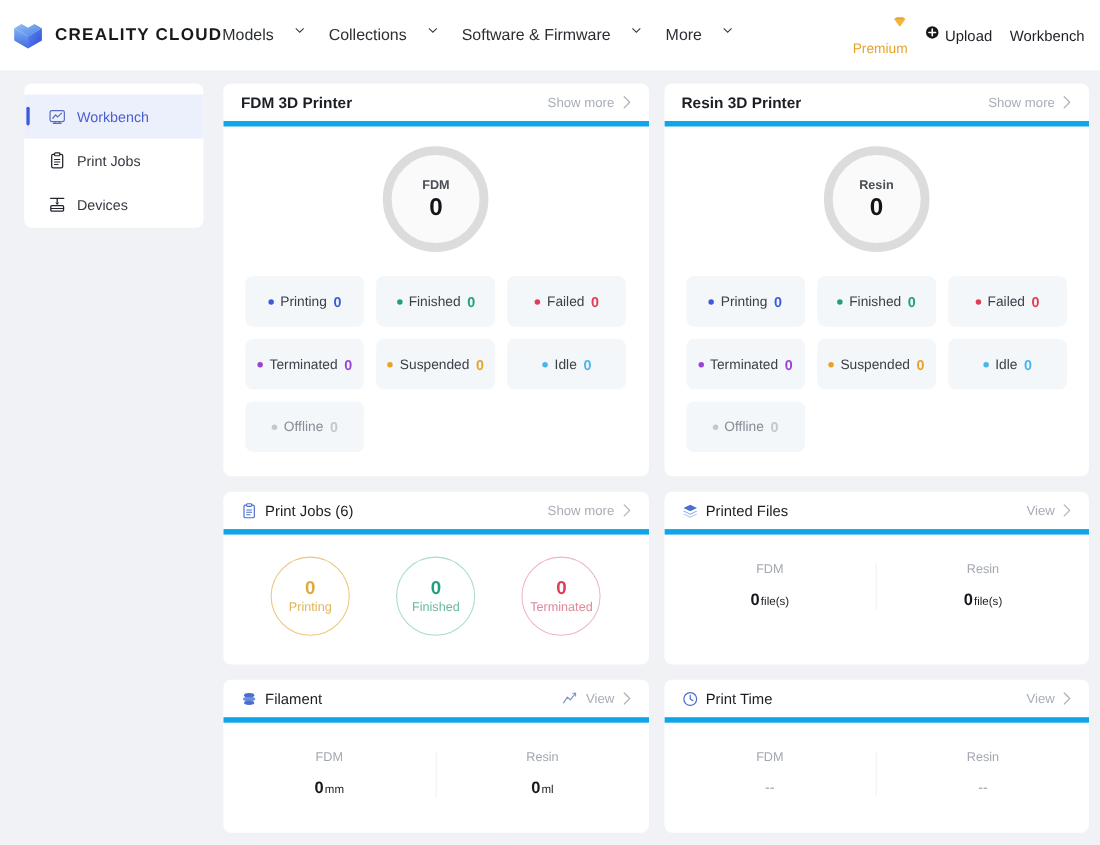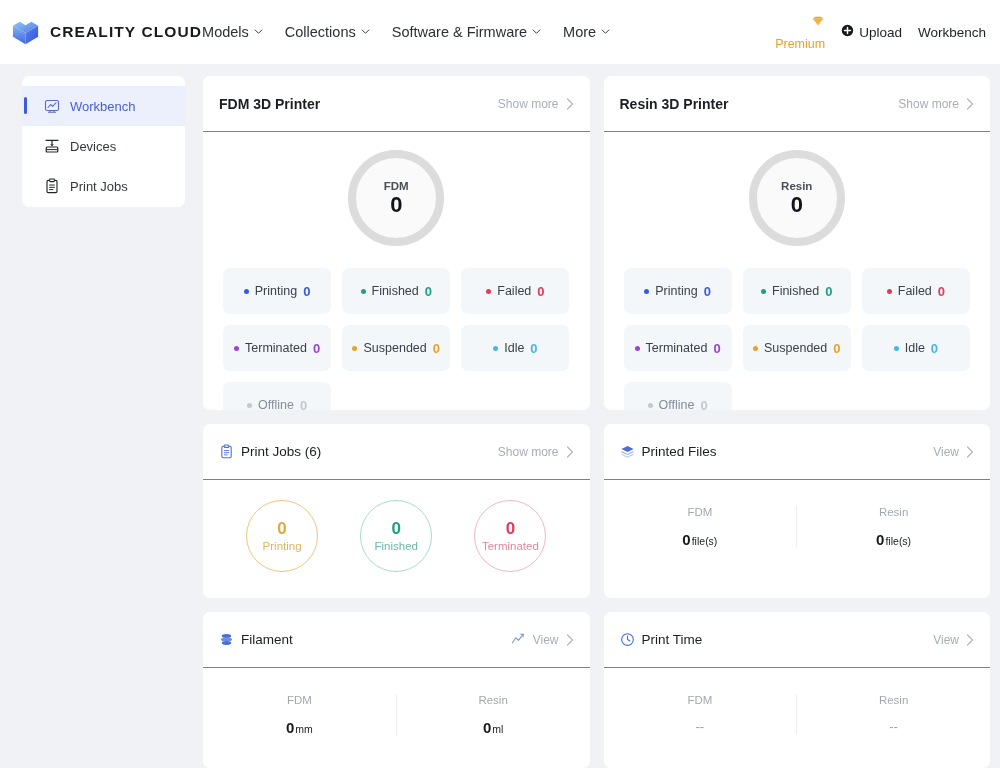--- a/index.html
+++ b/index.html
@@ -17,21 +17,21 @@
     padding: 0 14px 0 10px; position: relative; z-index: 5;
   }
   .brand { display: flex; align-items: center; gap: 9px; flex: none; }
   .logo-cube { width: 31px; height: 31px; flex: none; }
   .brand-name {
     font-size: 15.5px; font-weight: bold; letter-spacing: 1.1px;
     color: #17191c; white-space: nowrap;
   }
   .nav { display: flex; align-items: center; gap: 22px; }
   .nav-item {
-    display: flex; align-items: center; gap: 5px; font-size: 14.5px;
+    display: flex; align-items: flex-start; gap: 19px; font-size: 14.5px;
     color: #2b2f33; cursor: pointer; white-space: nowrap;
   }
   .caret { width: 9px; height: 9px; position: relative; top: -1px; }
   .caret svg { display: block; }
   .header-right {
     margin-left: auto; display: flex; align-items: center; gap: 16px;
   }
   .search-box {
     width: 122px; height: 27px; border: 1px solid #e2e4e8; border-radius: 14px;
     display: flex; align-items: center; padding: 0 8px 0 12px; background: #fff;
@@ -67,22 +67,22 @@
     width: 3px; height: 17px; background: #3b5bdb; border-radius: 2px;
   }
   .side-ico { width: 16px; height: 16px; flex: none; display: block; }
 
   .main { flex: 1; display: grid; grid-template-columns: 1fr 1fr; gap: 14px;
           align-content: start; min-width: 0; }
 
   
   .card { background: #fff; border-radius: 7px; overflow: hidden; }
   .card-head {
-    height: 56px; display: flex; align-items: center; padding: 0 16px;
-    border-bottom: 1px solid #0ea5e9;
+    height: 39px; display: flex; align-items: center; padding: 0 16px;
+    border-bottom: 5px solid #0ea5e9;
   }
   .card-title {
     font-size: 14px; font-weight: bold; color: #1b1e23;
     display: flex; align-items: center; gap: 7px;
   }
   .card-title.small { font-size: 13.5px; font-weight: normal; color: #1b1e23; }
   .head-ico { width: 15px; height: 15px; display: block; flex: none; }
   .card-link {
     margin-left: auto; display: flex; align-items: center; gap: 7px;
     font-size: 12px; color: #a8adb6; cursor: pointer;
@@ -233,38 +233,38 @@
             <rect x="1.5" y="2.5" width="13" height="10" rx="1.6" fill="none" stroke="#5a6bc4" stroke-width="1.1"></rect>
             <path d="M4 9.5 L6.5 6.5 L8.5 8.3 L12 4.8" fill="none" stroke="#5a6bc4" stroke-width="1.1" stroke-linecap="round" stroke-linejoin="round"></path>
             <path d="M6 12.5 V14.2 M10 12.5 V14.2 M4.5 14.2 H11.5" stroke="#5a6bc4" stroke-width="1.1" stroke-linecap="round"></path>
           </svg>
         </span>
         <span>Workbench</span>
       </div>
       <div class="side-item">
         <span class="side-ico">
           <svg viewBox="0 0 16 16" width="16" height="16">
+            <rect x="3" y="2.4" width="10" height="12.2" rx="1.3" fill="none" stroke="#22262c" stroke-width="1.15"></rect>
+            <rect x="5.6" y="1" width="4.8" height="2.6" rx="0.8" fill="#fff" stroke="#22262c" stroke-width="1.1"></rect>
+            <path d="M5.6 7 H10.4 M5.6 9.3 H10.4 M5.6 11.6 H8.8" stroke="#22262c" stroke-width="1" stroke-linecap="round"></path>
+          </svg>
+        </span>
+        <span>Print Jobs</span>
+      </div>
+      <div class="side-item">
+        <span class="side-ico">
+          <svg viewBox="0 0 16 16" width="16" height="16">
             <path d="M2 2.3 H14" stroke="#22262c" stroke-width="1.2" stroke-linecap="round"></path>
             <path d="M8 2.3 V6.2" stroke="#22262c" stroke-width="1.2"></path>
             <path d="M6.2 6.2 H9.8 L8 8.4 Z" fill="#22262c"></path>
             <rect x="2.2" y="9" width="11.6" height="5" rx="1" fill="none" stroke="#22262c" stroke-width="1.2"></rect>
             <path d="M2.2 11.6 H13.8" stroke="#22262c" stroke-width="1"></path>
           </svg>
         </span>
         <span>Devices</span>
-      </div>
-      <div class="side-item">
-        <span class="side-ico">
-          <svg viewBox="0 0 16 16" width="16" height="16">
-            <rect x="3" y="2.4" width="10" height="12.2" rx="1.3" fill="none" stroke="#22262c" stroke-width="1.15"></rect>
-            <rect x="5.6" y="1" width="4.8" height="2.6" rx="0.8" fill="#fff" stroke="#22262c" stroke-width="1.1"></rect>
-            <path d="M5.6 7 H10.4 M5.6 9.3 H10.4 M5.6 11.6 H8.8" stroke="#22262c" stroke-width="1" stroke-linecap="round"></path>
-          </svg>
-        </span>
-        <span>Print Jobs</span>
       </div>
     </div>
 
     <div class="main">
 
       <div class="card">
         <div class="card-head">
           <div class="card-title">FDM 3D Printer</div>
           <div class="card-link">
             <span>Show more</span>

